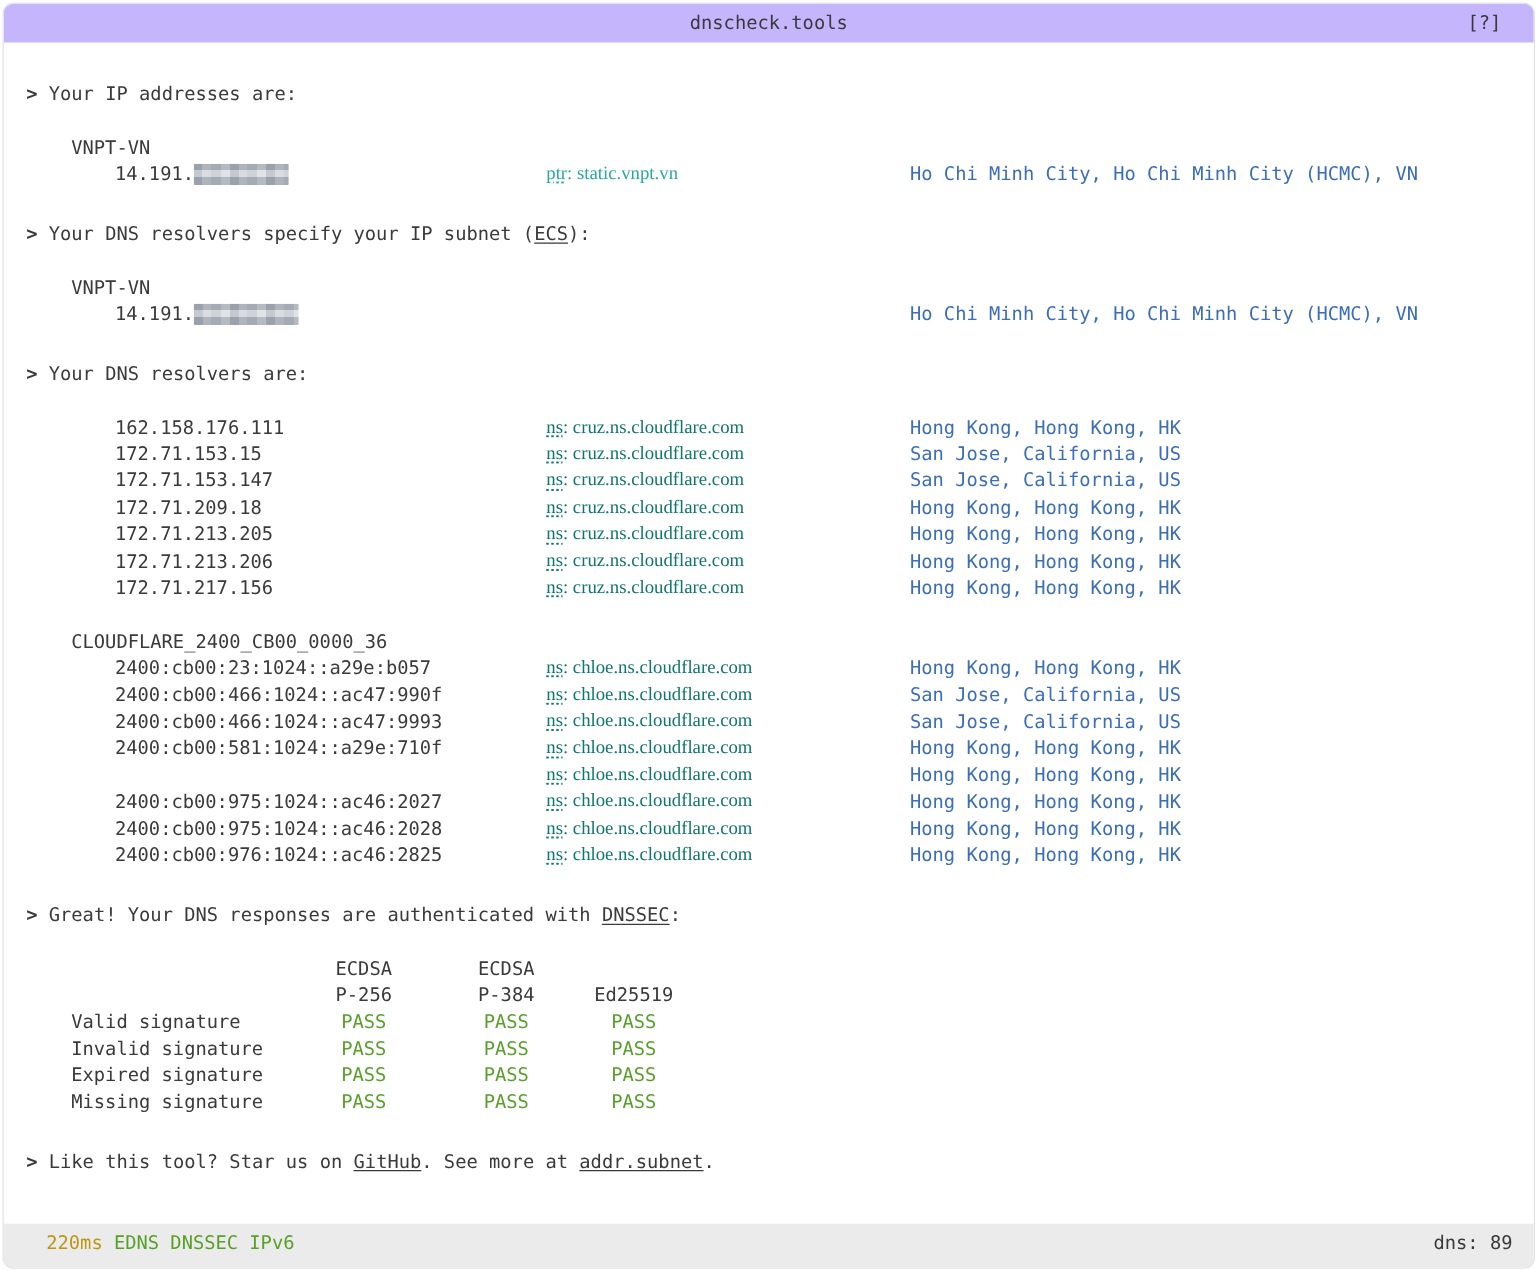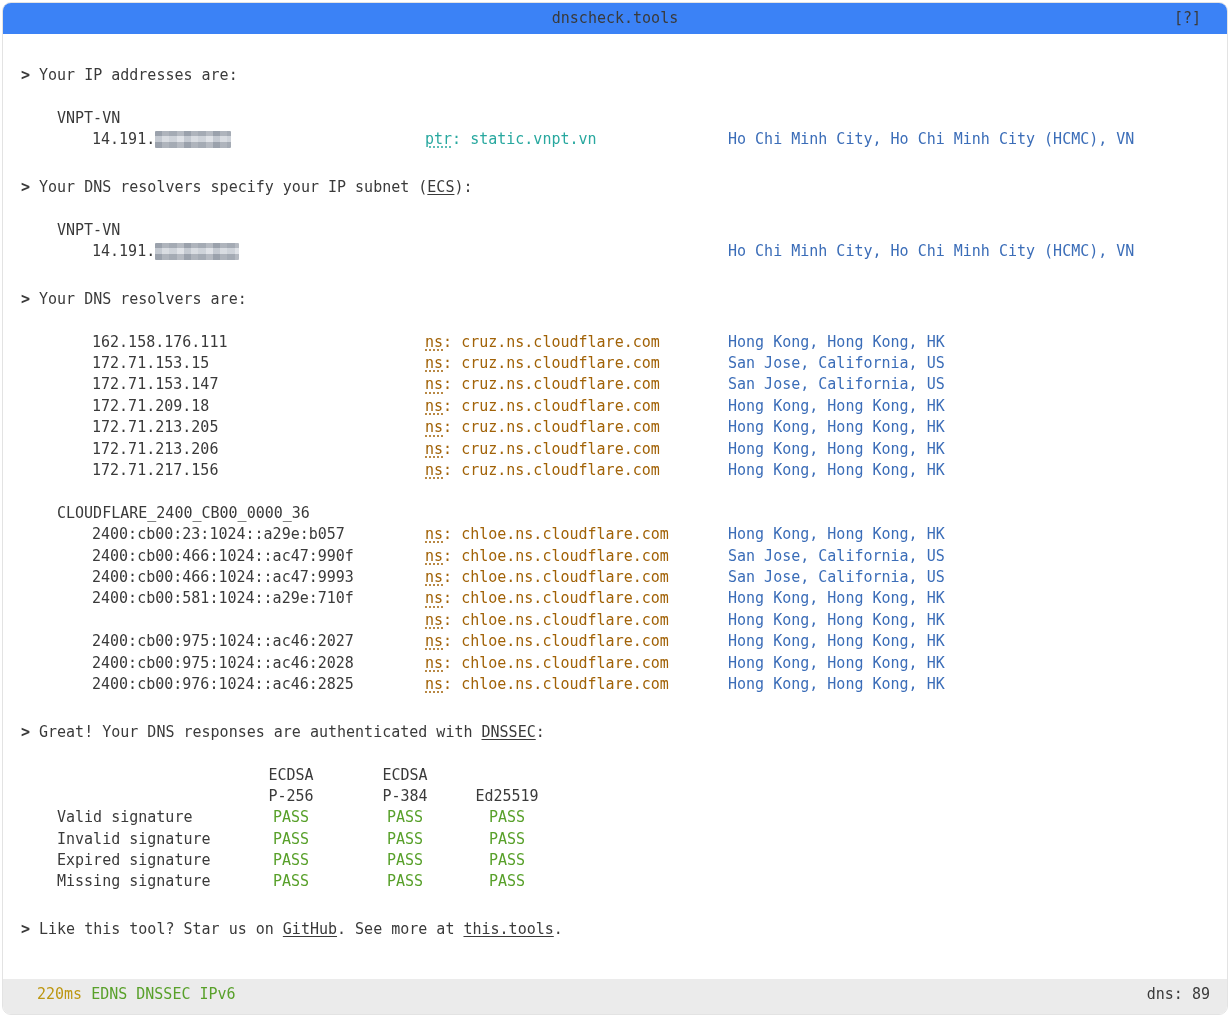--- a/index.html
+++ b/index.html
@@ -7,43 +7,43 @@
 
   .window {
     position:absolute; left:2px; top:2px; width:1226px; height:1013px;
     background:#ffffff; border:1px solid #e3e3e3; border-radius:9px;
     overflow:hidden; display:flex; flex-direction:column;
     font-family:"DejaVu Sans Mono", "Liberation Mono", monospace;
     font-size:15px; line-height:21.4px; color:#3a3a3a;
   }
 
   .titlebar {
-    height:31px; flex:0 0 31px; background:#3b82f6;
+    height:31px; flex:0 0 31px; background:#c4b5fd;
     display:flex; align-items:center; justify-content:center; position:relative;
   }
   .titlebar .title { color:#3a3a3a; }
   .titlebar .help { position:absolute; right:26px; top:0; height:31px; display:flex; align-items:center;
     color:#3a3a3a; text-decoration:none; cursor:pointer; }
 
   .content { flex:1 1 auto; padding:31px 18px 0 18px; overflow:hidden; }
 
   .section { margin:0 0 5px 0; }
   .line { height:21.4px; position:relative; white-space:pre; }
   .blank { height:21.4px; }
 
   .prompt { font-weight:bold; display:inline-block; width:18px; }
 
   
   .c-group { position:absolute; left:36px; top:0; white-space:pre; }
   .c-ip    { position:absolute; left:71px; top:0; white-space:pre; }
-  .c-mid   { position:absolute; left:404px; top:0; white-space:pre; }
+  .c-mid   { position:absolute; left:416px; top:0; white-space:pre;font-family:Liberation Serif, serif; }
   .c-loc   { position:absolute; left:707px; top:0; white-space:pre; color:#3b6db8; }
 
   .teal   { color:#28a89f; }
-  .purple { color:#a16207; }
+  .purple { color:#0f766e; }
   .green  { color:#58a02a; }
   .gold   { color:#bd9712; }
 
   a.link, .link {
     color:inherit; text-decoration:underline; text-underline-offset:2px; cursor:pointer;
   }
   .dotted { text-decoration:underline dotted; text-underline-offset:3px; }
 
   .redacted {
     display:inline-block; width:76px; height:17px; vertical-align:text-bottom; border-radius:1px;
@@ -139,21 +139,21 @@
 
       <div class="line"><span class="t-label">Valid signature</span><span class="t-c1 green">PASS</span><span class="t-c2 green">PASS</span><span class="t-c3 green">PASS</span></div>
       <div class="line"><span class="t-label">Invalid signature</span><span class="t-c1 green">PASS</span><span class="t-c2 green">PASS</span><span class="t-c3 green">PASS</span></div>
       <div class="line"><span class="t-label">Expired signature</span><span class="t-c1 green">PASS</span><span class="t-c2 green">PASS</span><span class="t-c3 green">PASS</span></div>
       <div class="line"><span class="t-label">Missing signature</span><span class="t-c1 green">PASS</span><span class="t-c2 green">PASS</span><span class="t-c3 green">PASS</span></div>
 
       <div class="line blank"></div>
     </div>
 
     <div class="section">
-      <div class="line"><span class="prompt">&gt;</span><span>Like this tool? Star us on </span><a class="link">GitHub</a><span>. See more at </span><a class="link">this.tools</a><span>.</span></div>
+      <div class="line"><span class="prompt">&gt;</span><span>Like this tool? Star us on </span><a class="link">GitHub</a><span>. See more at </span><a class="link">addr.subnet</a><span>.</span></div>
     </div>
 
   </div>
 
   <div class="statusbar">
     <span class="latency gold">220ms</span>
     <span class="flag">EDNS</span>
     <span class="flag">DNSSEC</span>
     <span class="flag">IPv6</span>
     <span class="dns"><span>dns: </span><span>89</span></span>

